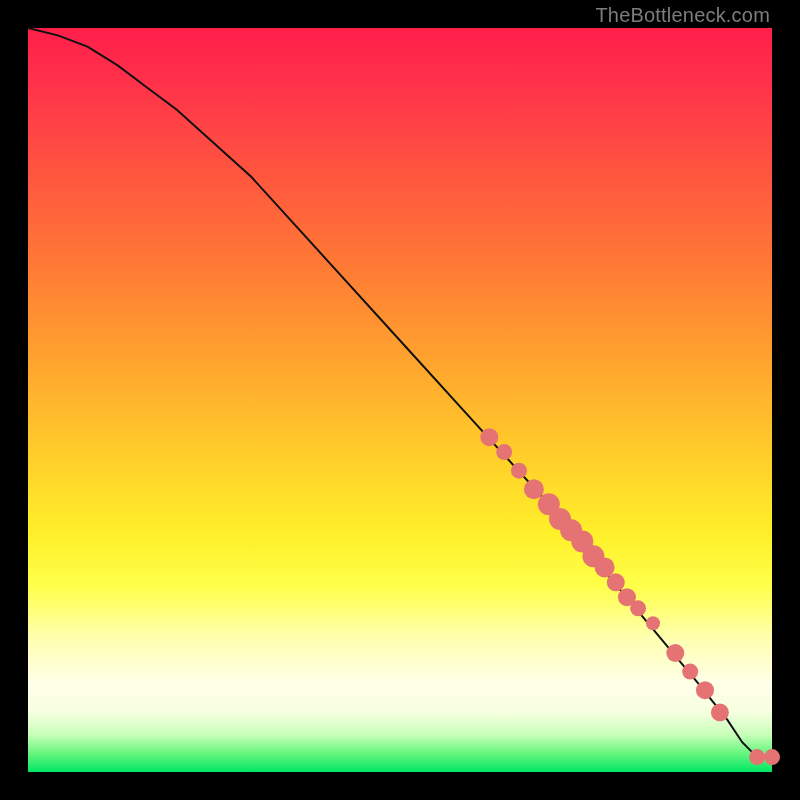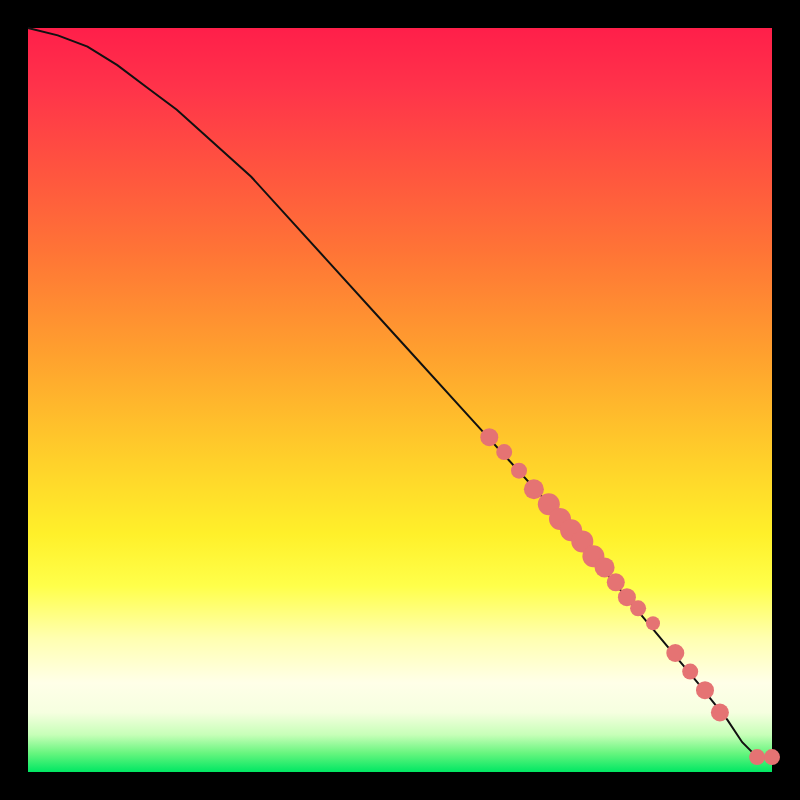--- a/index.html
+++ b/index.html
@@ -73,20 +73,21 @@
   }
   .dot {
     fill: #e57373; 
   }
 </style>
 </head>
 <body>
 
 <div class="stage">
 
+  <div class="watermark">TheBottleneck.com</div>
 
   <div class="plot">
     <svg class="curve" viewBox="0 0 744 744">
       <path id="main-curve" class="curve-path" d="M0.0 0.0 L29.8 7.4 L59.5 18.6 L89.3 37.2 L119.0 59.5 L148.8 81.8 L223.2 148.8 L297.6 230.6 L372.0 312.5 L446.4 394.3 L520.8 476.2 L595.2 565.4 L669.6 654.7 L699.4 691.9 L714.2 714.2 L729.1 729.1 L744.0 729.1"></path>
       <path id="tail-seg" class="tail-path" d="M729.1 729.1 L744.0 729.1"></path>
       <g id="dots">
           <circle cx="461.3" cy="409.2" r="9" class="dot"></circle>
           <circle cx="476.2" cy="424.1" r="8" class="dot"></circle>
           <circle cx="491.0" cy="442.7" r="8" class="dot"></circle>
           <circle cx="505.9" cy="461.3" r="10" class="dot"></circle>

